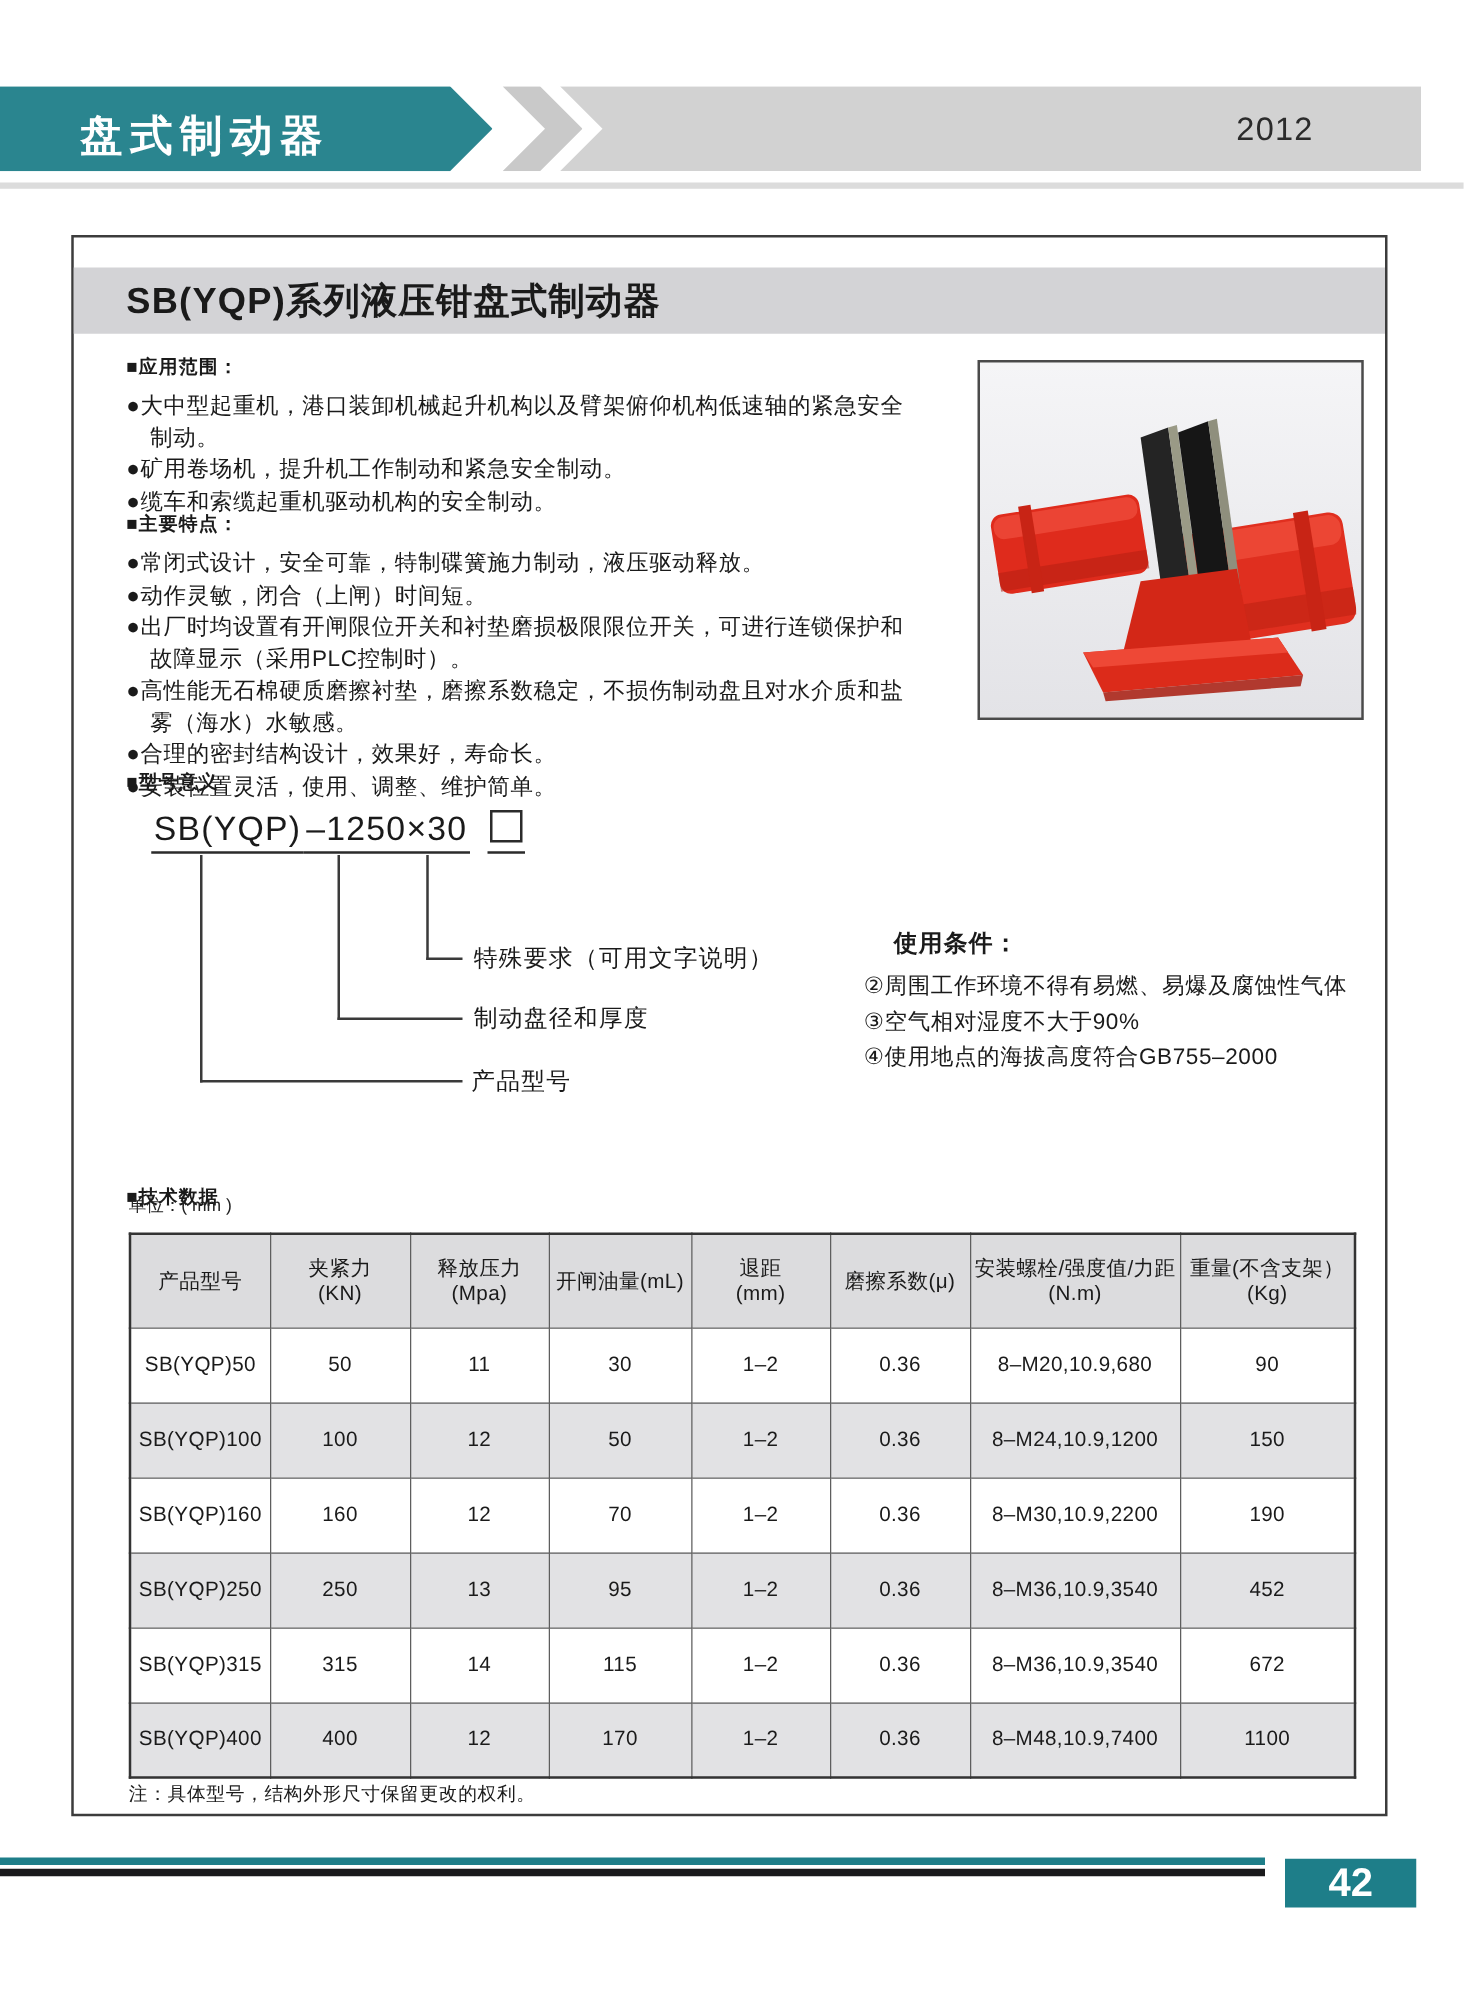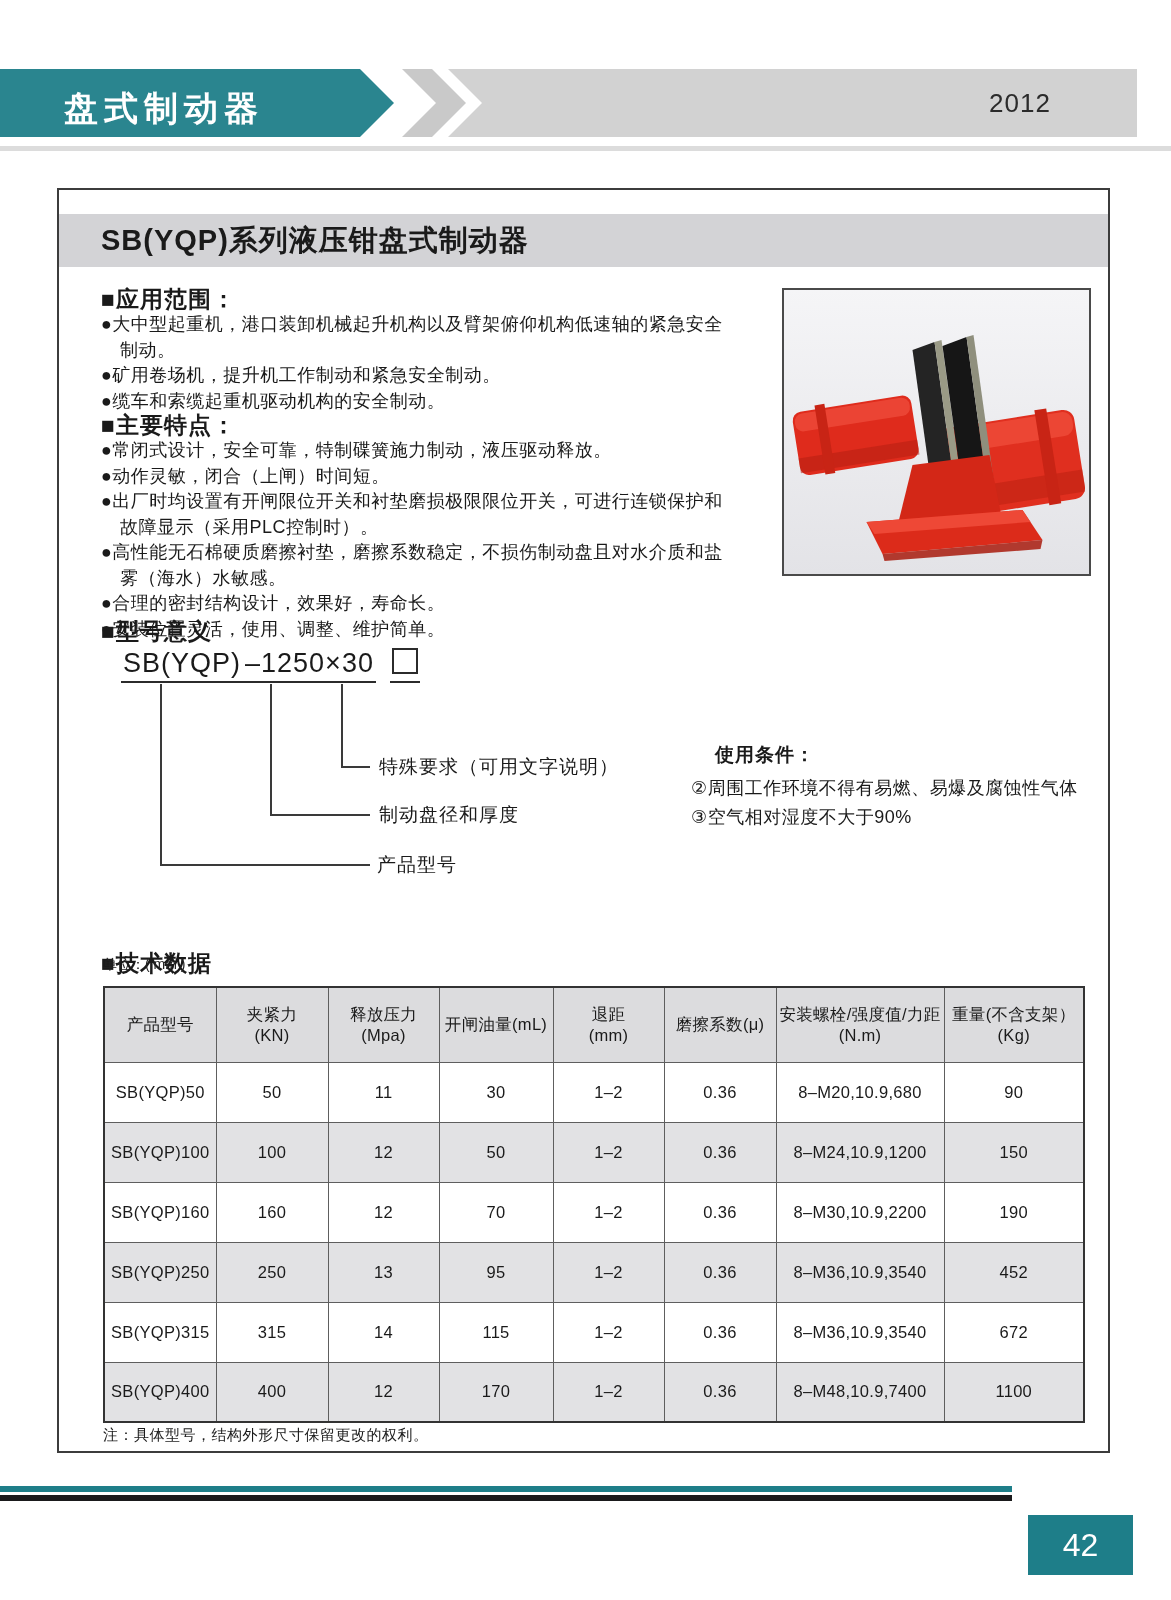--- a/index.html
+++ b/index.html
@@ -16,21 +16,21 @@
     clip-path:polygon(0 0,100% 0,100% 100%,0 100%,34px 50%);}
   .banner-year{left:950px;top:69px;width:140px;height:68px;display:flex;align-items:center;justify-content:center;
     font-size:26px;color:#2b2b2b;letter-spacing:1px;}
   .header-rule{left:0;top:146px;width:1171px;height:5px;background:#dcdcdc;}
 
   
   .content-box{left:57px;top:188px;width:1049px;height:1261px;border:2px solid #3c3c3c;background:#fff;}
   .title-bar{left:0;top:24px;width:100%;height:53px;background:#d3d3d6;display:flex;align-items:center;}
   .title-bar h1{margin:0 0 0 42px;font-size:29px;font-weight:bold;letter-spacing:1px;}
 
-  .sec-heading{font-size:23px;font-weight:bold;letter-spacing:1px;}
+  .sec-heading{font-size:15px;font-weight:bold;letter-spacing:1px;}
   .bullets{width:634px;font-size:18px;line-height:25.5px;}
   .bullets .bi{padding-left:19px;text-indent:-19px;letter-spacing:0.5px;}
 
   
   .model-code{left:62px;top:458px;font-size:27px;letter-spacing:1px;white-space:nowrap;}
   .model-code .seg{border-bottom:2px solid #2b2b2b;padding:0 2px 3px 2px;}
   .model-code .gap{display:inline-block;width:14px;}
   .sq{display:inline-block;width:22px;height:22px;border:2.5px solid #2b2b2b;vertical-align:-2px;}
   .dline{background:#3a3a3a;}
   .dlabel{font-size:19px;letter-spacing:1px;white-space:nowrap;}
@@ -51,22 +51,22 @@
   table.tech th,table.tech td{border:1px solid #5e5e5e;text-align:center;vertical-align:middle;
     font-size:16.5px;font-weight:normal;padding:0;letter-spacing:0.3px;}
   table.tech thead tr{height:75px;background:#dcdcde;}
   table.tech tbody tr{height:60px;}
   table.tech tbody tr:nth-child(even){background:#e2e2e4;}
   .note{left:44px;top:1236px;font-size:15px;letter-spacing:0.5px;}
 
   
   .foot-teal{left:0;top:1486px;width:1012px;height:6px;background:#1e7e89;}
   .foot-black{left:0;top:1495px;width:1012px;height:6px;background:#1a1a1c;}
-  .page-num{left:1028px;top:1487px;width:105px;height:60px;background:#1e7e89;color:#fff;
-    display:flex;align-items:center;justify-content:center;font-size:32px;font-weight:normal;margin-top:28px;}
+  .page-num{left:1028px;top:1487px;width:105px;height:39px;background:#1e7e89;color:#fff;
+    display:flex;align-items:center;justify-content:center;font-size:32px;font-weight:bold;}
 </style>
 </head>
 <body>
 
 <div class="abs banner-teal">
   <span>盘式制动器</span>
 </div>
 <div class="abs banner-chevron"></div>
 <div class="abs banner-bar"></div>
 <div class="abs banner-year">2012</div>
@@ -135,20 +135,21 @@
 
   <div class="abs dlabel" style="left:320px;top:564px;">特殊要求（可用文字说明）</div>
   <div class="abs dlabel" style="left:320px;top:612px;">制动盘径和厚度</div>
   <div class="abs dlabel" style="left:318px;top:662px;">产品型号</div>
 
   <div class="abs usage">
     <div class="uh">使用条件：</div>
     <div>
         <div class="ui">②周围工作环境不得有易燃、易爆及腐蚀性气体</div>
         <div class="ui">③空气相对湿度不大于90%</div>
+        <div class="ui">④使用地点的海拔高度符合GB755–2000</div>
       </div>
   </div>
 
   <div class="abs sec-heading" style="left:42px;top:758px;">■技术数据</div>
   <div class="abs unit-label">单位：( mm )</div>
 
   <table class="tech">
     <colgroup>
       <col style="width:112px">
         <col style="width:112px">

